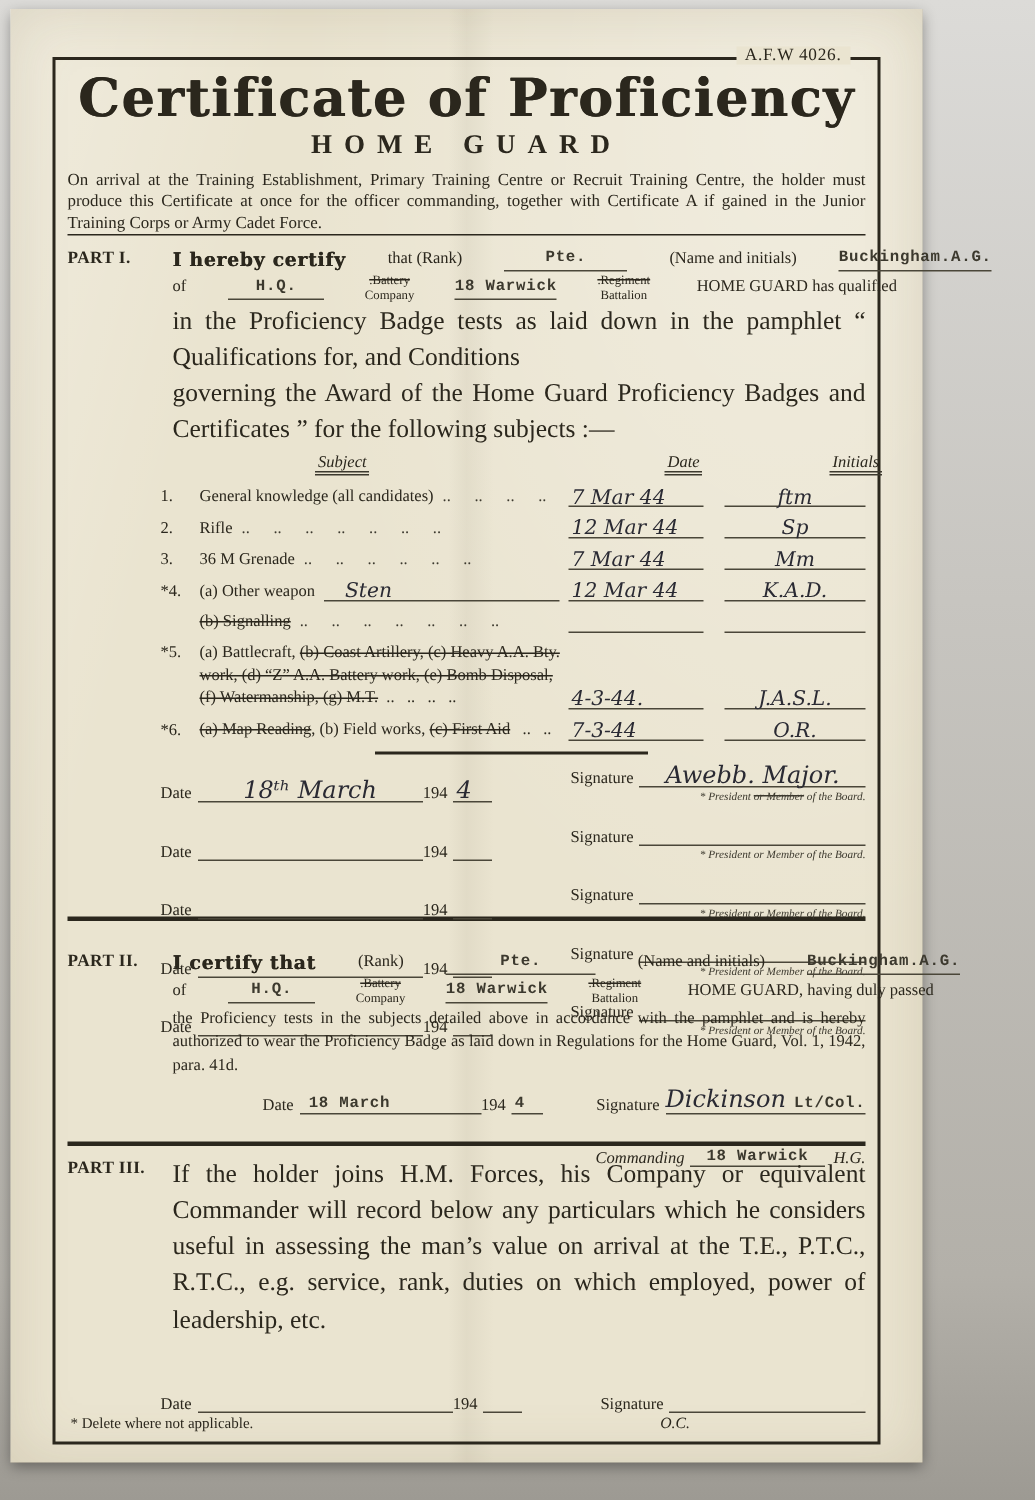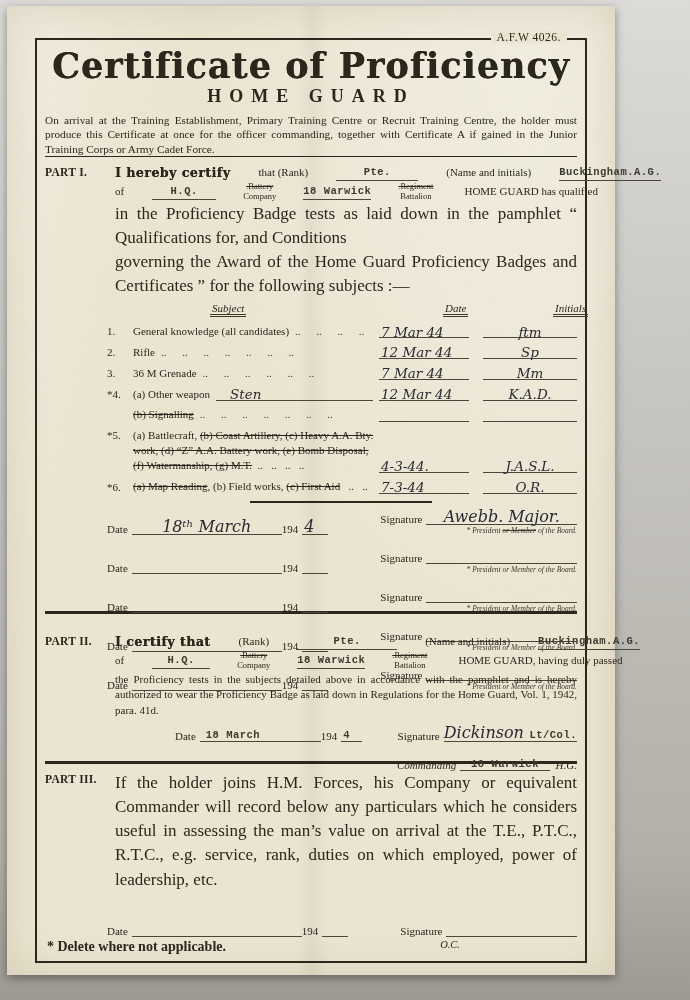--- a/index.html
+++ b/index.html
@@ -61,27 +61,27 @@
   .dline{width:150px;border-bottom:1px solid #4a4639;text-align:center;}
   .yline{width:24px;border-bottom:1px solid #4a4639;text-align:left;padding-left:2px;}
   .gap{flex:0 0 52px;}
   .sigcol{flex:1;display:flex;flex-direction:column;min-width:0;}
   .sigline-row{display:flex;align-items:flex-end;}
   .sigline{flex:1;border-bottom:1px solid #4a4639;text-align:center;}
   .board-note{font-size:7.5px;font-style:italic;text-align:right;margin-top:1px;color:#3c392e;}
   .hw-big{font-size:16px;}
   .p2body{font-size:11px;line-height:1.42;text-align:justify;margin-top:1px;}
   .p2daterow{display:flex;align-items:flex-end;margin-left:130px;margin-top:9px;font-size:11px;}
-  .cmdrow{display:flex;align-items:center;margin-left:352px;margin-top:16px;font-size:11px;}
+  .cmdrow{display:flex;align-items:center;margin-left:352px;margin-top:22px;font-size:11px;}
   .cmdlabel{font-style:italic;padding-right:4px;}
   .cline{flex:1;border-bottom:1px solid #4a4639;text-align:center;}
   .hg{font-style:italic;padding-left:6px;}
   .p3daterow{display:flex;align-items:flex-end;margin-left:62px;font-size:11px;}
   .p3bottom{display:flex;align-items:flex-start;font-size:8px;margin-top:2px;padding-bottom:6px;}
-  .delete-note{margin-left:2px;font-size:14px;font-weight:bold;}
+  .delete-note{margin-left:2px;font-size:10px;}
   .oc{margin-left:auto;margin-right:117px;font-style:italic;font-size:10.5px;}
   .spacer{flex:1;}
 </style>
 </head>
 <body>
 
 <div class="page">
   <div class="paper">
     <div class="box">
       <div class="afw">A.F.W 4026.</div>

